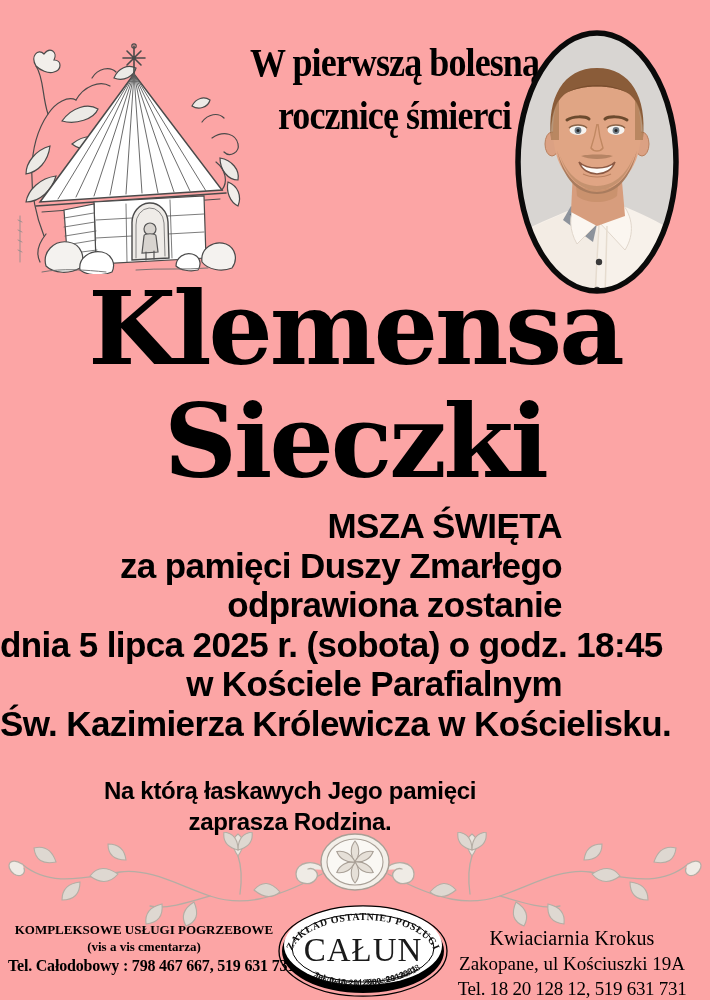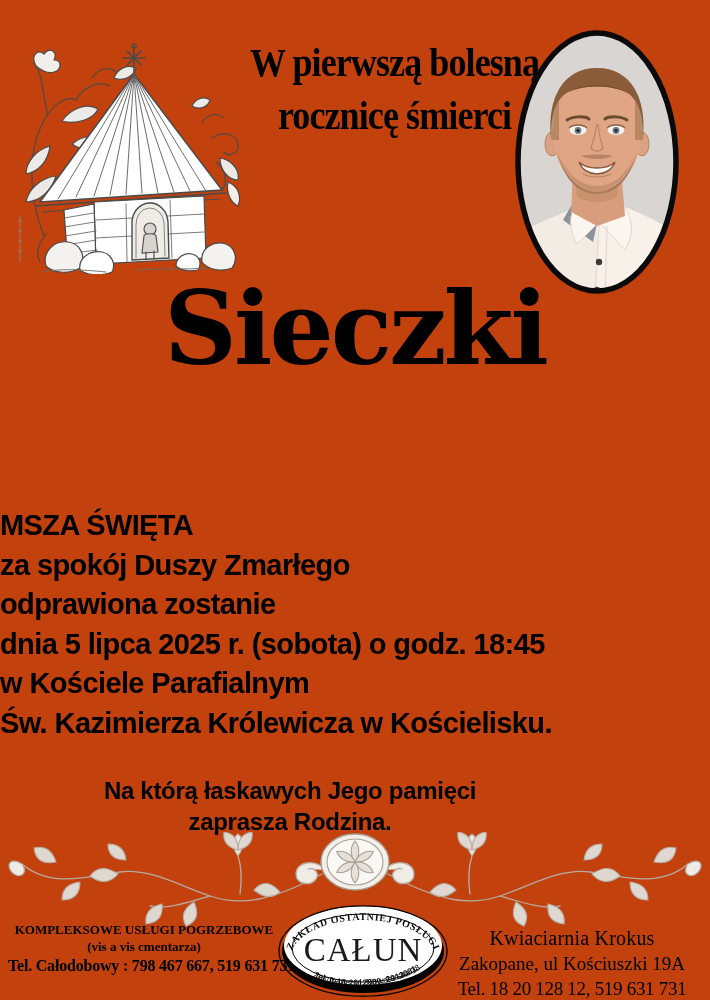--- a/index.html
+++ b/index.html
@@ -1,17 +1,17 @@
 <!DOCTYPE html>
 <html><head>
 <meta charset="utf-8">
 <style>
   html,body{margin:0;padding:0;background:#888;}
   .poster{
-    position:relative;width:710px;height:1000px;background:#c2410c;
+    position:relative;width:710px;height:1000px;background:#fca5a5;
     margin:0 auto;overflow:hidden;color:#000;
     font-family:"Liberation Serif",serif;
   }
   .abs{position:absolute;}
   
   .anniv{
     left:232px;top:36px;width:325px;text-align:center;
     font-family:"Liberation Serif",serif;font-weight:bold;
     font-size:40px;line-height:53px;letter-spacing:-1px;
     transform:scaleX(.9);transform-origin:center top;white-space:nowrap;
@@ -22,23 +22,23 @@
     font-family:"Liberation Serif",serif;font-weight:bold;font-size:43px;
   }
   
   .big-name{
     left:0;top:272px;width:710px;text-align:center;
     font-family:"DejaVu Serif",serif;font-weight:bold;
     font-size:101px;line-height:113px;letter-spacing:-3px;white-space:nowrap;
   }
   
   .mass{
-    left:0;top:506px;width:562px;text-align:left;
+    left:0;top:506px;width:562px;text-align:right;
     font-family:"Liberation Sans",sans-serif;font-weight:bold;
-    font-size:29px;line-height:39.5px;letter-spacing:-.6px;white-space:nowrap;
+    font-size:35px;line-height:39.5px;letter-spacing:-.6px;white-space:nowrap;
   }
   
   .invite{
     left:0;top:775px;width:580px;text-align:center;
     font-family:"Liberation Sans",sans-serif;font-weight:bold;
     font-size:24px;line-height:31px;letter-spacing:-.3px;
   }
   
   .f-left{
     left:8px;top:921px;width:272px;text-align:center;
@@ -175,26 +175,27 @@
       <path d="M38,110 C34,70 50,40 84,40 C118,40 134,70 130,110 C130,86 124,72 116,66 C102,56 66,56 52,66 C44,72 38,86 38,110 Z" fill="#8a5c39"></path>
       <path d="M52,66 C66,56 102,56 116,66 C108,60 96,57 84,57 C72,57 60,60 52,66 Z" fill="#7a4e2e"></path>
       <path d="M38,112 C37,94 40,80 46,72 L46,112 Z" fill="#a87a52" opacity="0.7"></path>
       <path d="M130,112 C131,94 128,80 122,72 L122,112 Z" fill="#a87a52" opacity="0.7"></path>
     </g>
     <ellipse cx="84" cy="134" rx="79" ry="129" fill="none" stroke="#0a0a0a" stroke-width="5.5"></ellipse>
   </svg>
 
 
   <div class="abs big-name">
+    <div>Klemensa</div>
     <div>Sieczki</div>
   </div>
 
   <div class="abs mass">
     <div>MSZA ŚWIĘTA</div>
-    <div>za spokój Duszy Zmarłego</div>
+    <div>za pamięci Duszy Zmarłego</div>
     <div>odprawiona zostanie</div>
     <div>dnia 5 lipca 2025 r. (sobota) o godz. 18:45</div>
     <div>w Kościele Parafialnym</div>
     <div>Św. Kazimierza Królewicza w Kościelisku.</div>
   </div>
 
   <div class="abs invite">
     <div>Na którą łaskawych Jego pamięci</div>
     <div>zaprasza Rodzina.</div>
   </div>

